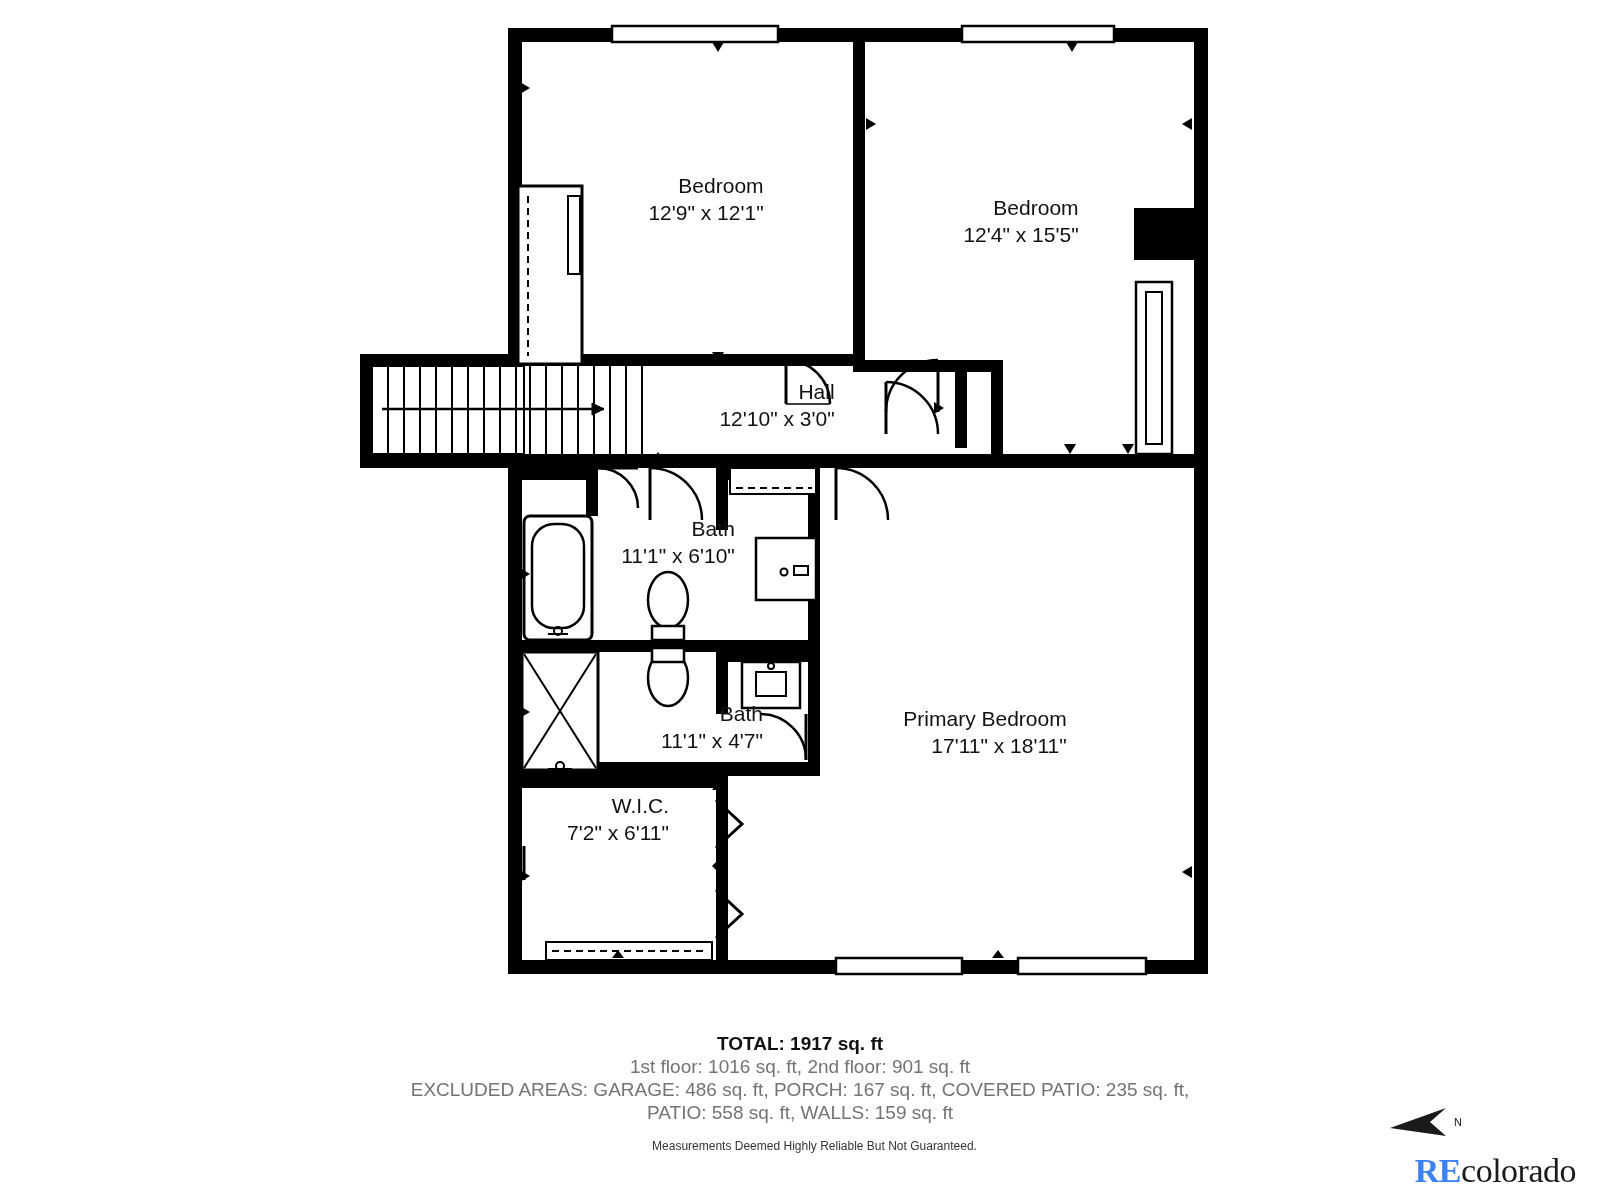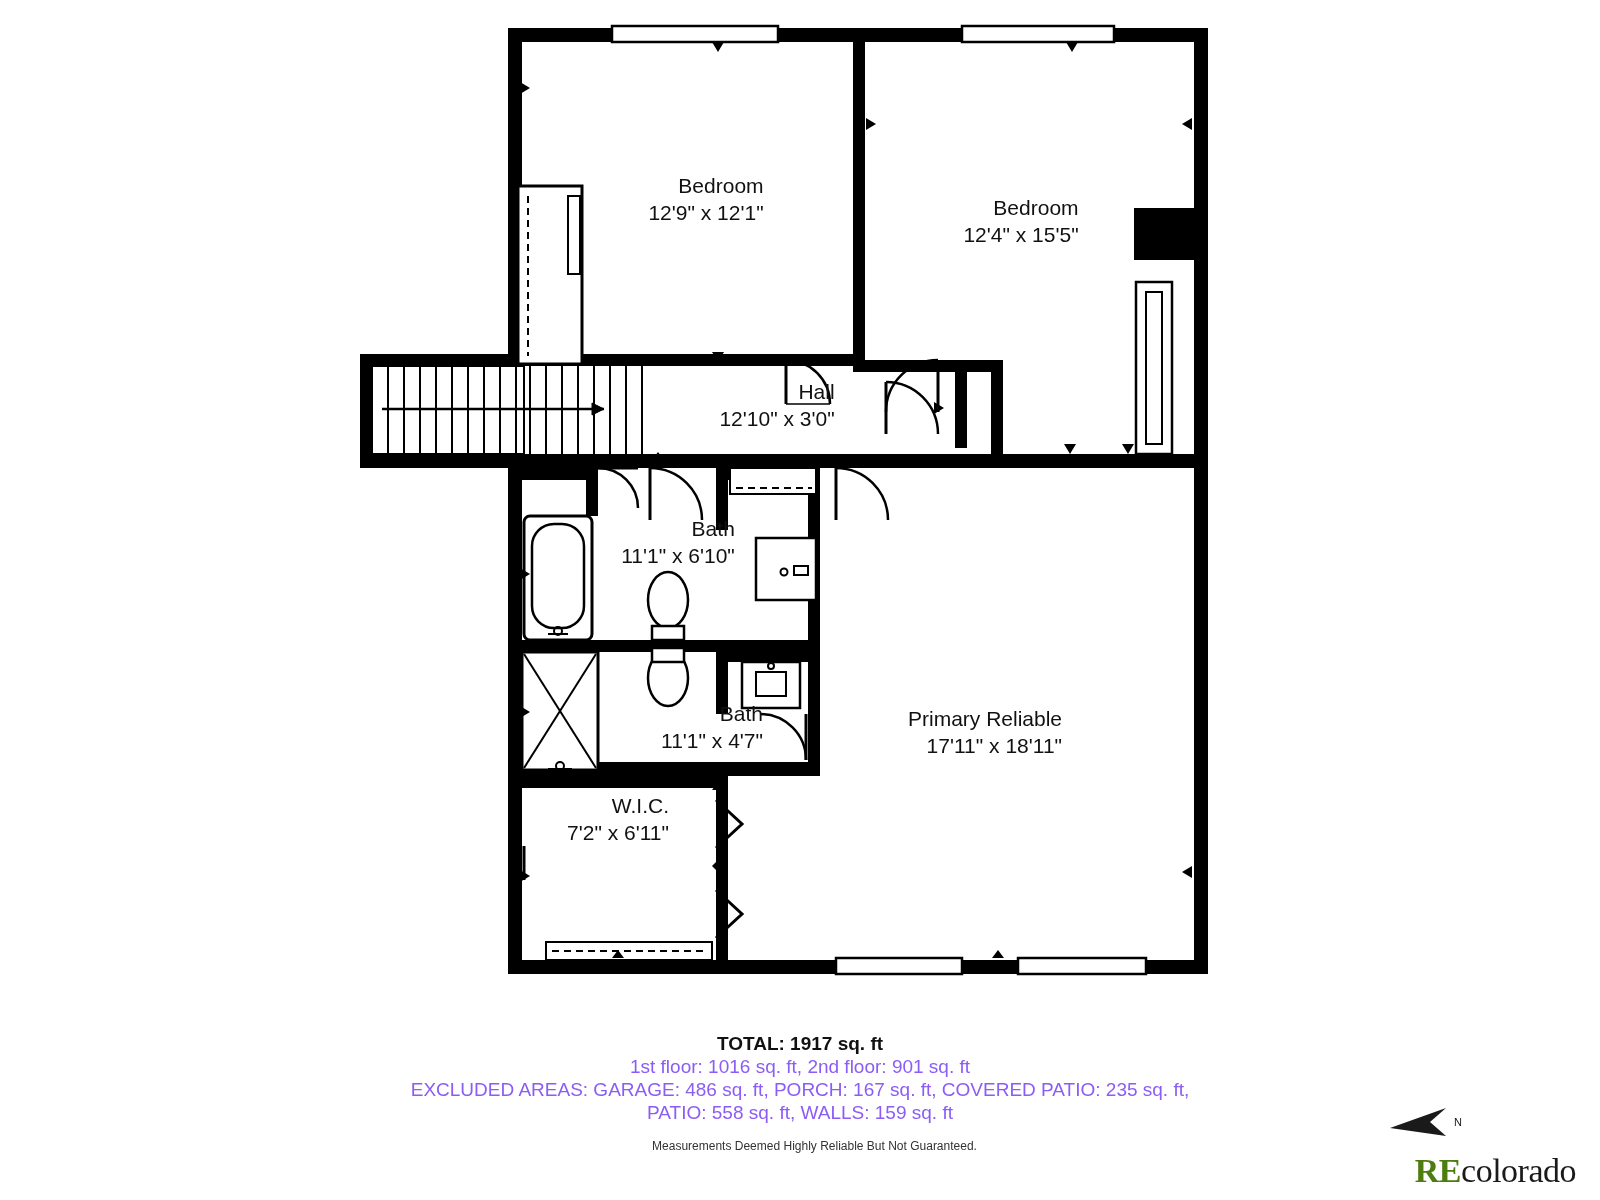--- a/index.html
+++ b/index.html
@@ -44,21 +44,21 @@
     width: 1600px;
     text-align: center;
   }
   .footer-total {
     font-size: 19px;
     font-weight: bold;
     color: #111;
   }
   .footer-line {
     font-size: 19px;
-    color: #8b5cf6;
+    color: #737373;
   }
   .footer-note {
     font-size: 12px;
     color: #333;
     margin-left: 29px;
   }
   .logo-wrap {
     position: absolute;
     right: 24px;
     bottom: 10px;
@@ -68,21 +68,21 @@
   .logo-text {
     position: absolute;
     right: 0;
     bottom: 0;
     font-size: 34px;
     letter-spacing: -0.5px;
     color: #1a1a1a;
     font-family: "Liberation Serif", serif;
   }
   .logo-text .accent {
-    color: #4d7c0f;
+    color: #3b82f6;
     font-weight: bold;
   }
 </style>
 </head>
 <body>
 
 <svg id="floorplan" viewBox="0 0 1600 1200">
   <defs>
     <pattern id="stairhatch" width="10" height="10" patternUnits="userSpaceOnUse">
       <rect width="10" height="10" fill="#ffffff"></rect>
@@ -282,21 +282,21 @@
   </div>
   <div class="room-label" style="left:678px; top:543px;">
     <div class="room-name">Bath</div>
     <div class="room-dims">11'1" x 6'10"</div>
   </div>
   <div class="room-label" style="left:712px; top:728px;">
     <div class="room-name">Bath</div>
     <div class="room-dims">11'1" x 4'7"</div>
   </div>
   <div class="room-label" style="left:985px; top:733px;">
-    <div class="room-name">Primary Reliable</div>
+    <div class="room-name">Primary Bedroom</div>
     <div class="room-dims">17'11" x 18'11"</div>
   </div>
   <div class="room-label" style="left:618px; top:820px;">
     <div class="room-name">W.I.C.</div>
     <div class="room-dims">7'2" x 6'11"</div>
   </div>
 </div>
 
 <div class="footer" style="top:1033px;text-align:center;">
   <span class="footer-total">TOTAL: 1917 sq. ft</span>

